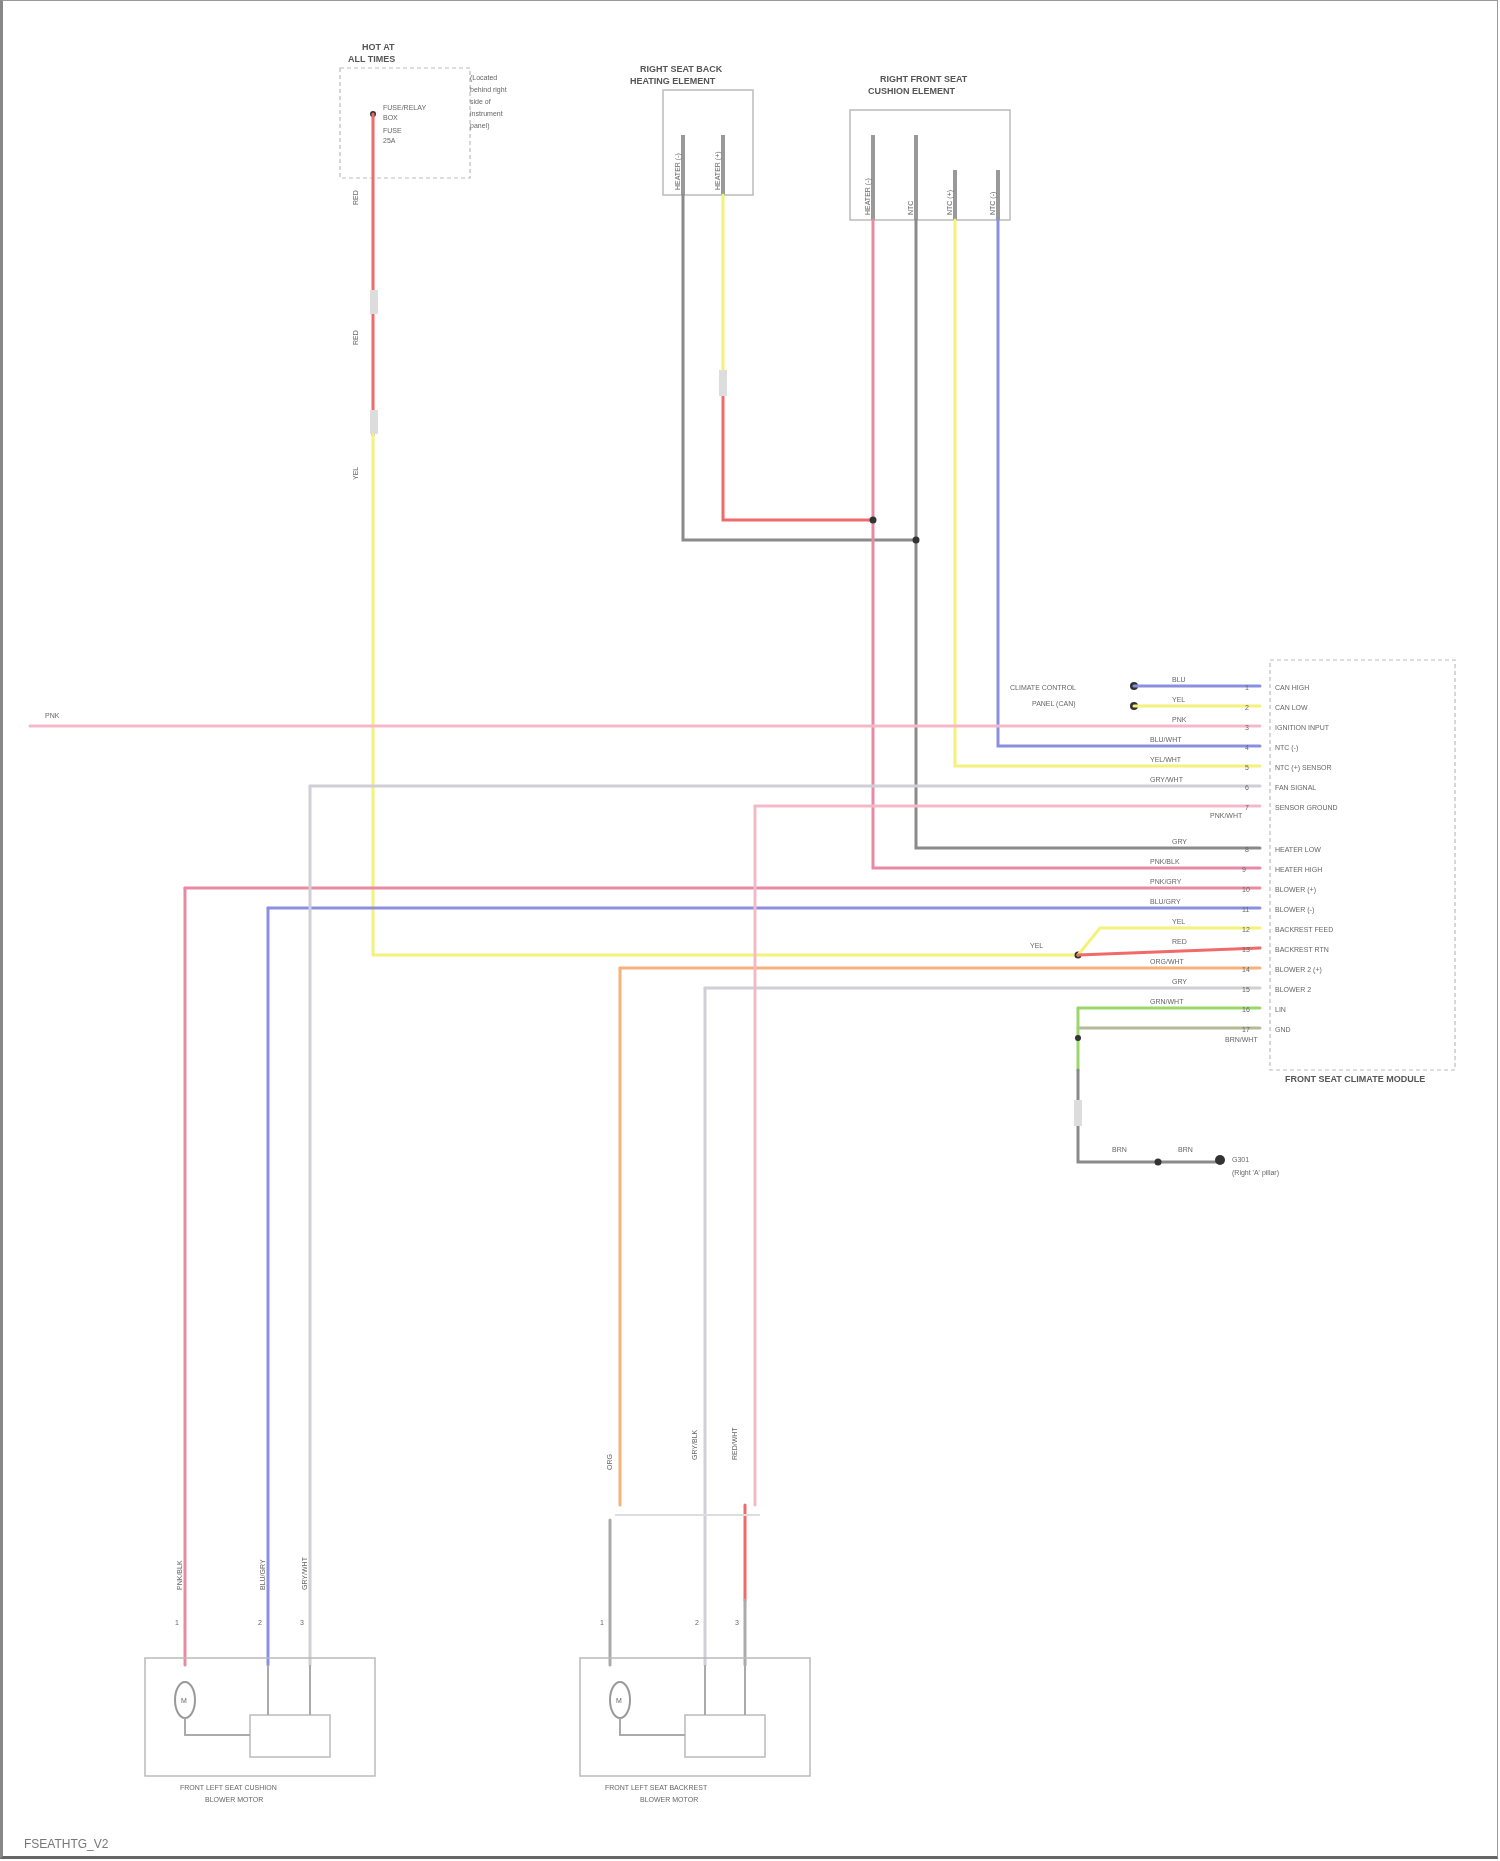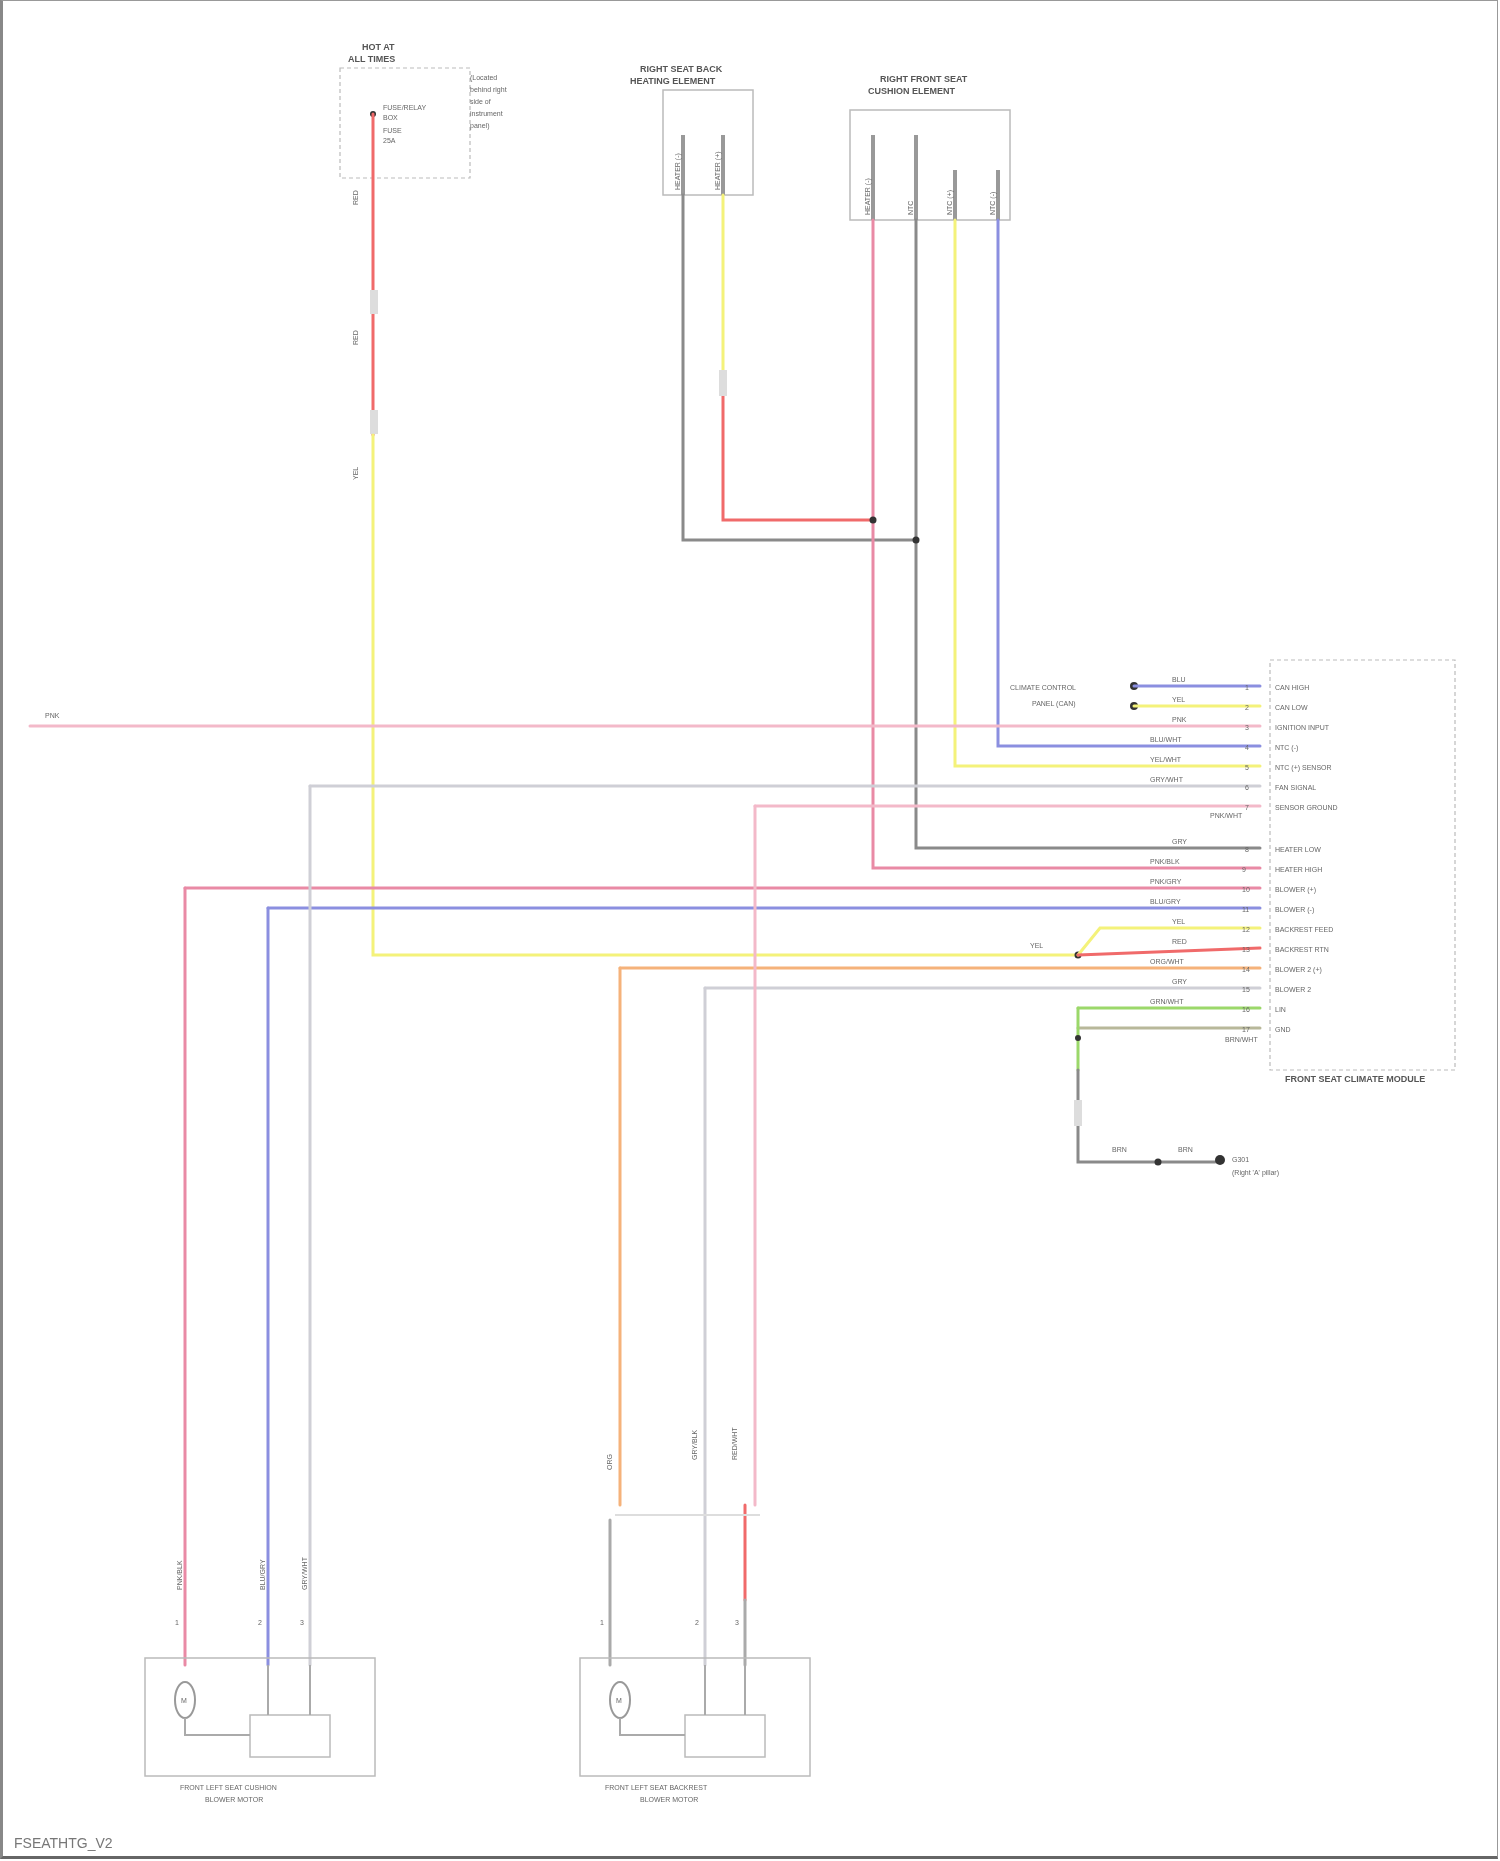--- a/index.html
+++ b/index.html
@@ -8,21 +8,21 @@
   .frame { position:absolute; left:0; top:0; width:1498px; height:1859px;
            border:1px solid #999; border-bottom:3px solid #666; border-left:3px solid #888; box-sizing:border-box; }
   svg { position:absolute; left:0; top:0; }
   .lbl-sm { font-size:7px; fill:#666; font-family:"Liberation Sans", sans-serif; }
   .title { font-size:9px; fill:#555; font-weight:bold; font-family:"Liberation Sans", sans-serif; }
   .box { fill:none; stroke:#bbb; stroke-width:1.5; }
   .dash { fill:none; stroke:#bbb; stroke-width:1.2; stroke-dasharray:4 3; }
   .w { fill:none; stroke-width:3; stroke-linecap:round; }
   .pin { fill:none; stroke:#999; stroke-width:4; }
   .dot { fill:#333; }
-  .footer { position:absolute; left:14px; bottom:10px; font-size:14px; color:#777; }
+  .footer { position:absolute; left:24px; bottom:10px; font-size:12px; color:#777; }
 </style>
 </head>
 <body>
 
 <div class="frame"></div>
 
 <svg width="1500" height="1861" viewBox="0 0 1500 1861">
 
   <g>
     <text class="title" x="362" y="50">HOT AT</text>

